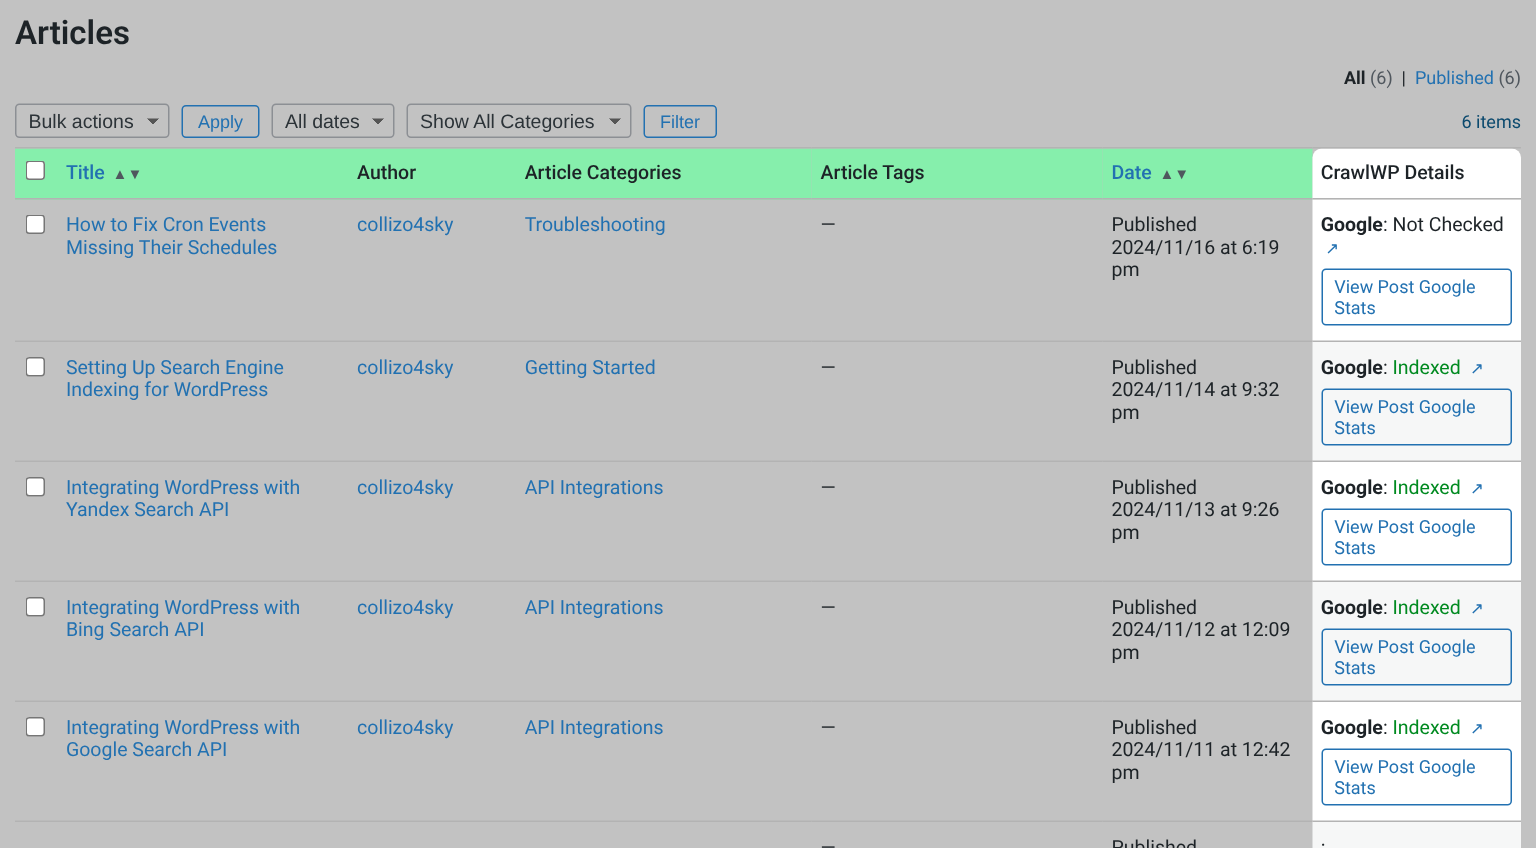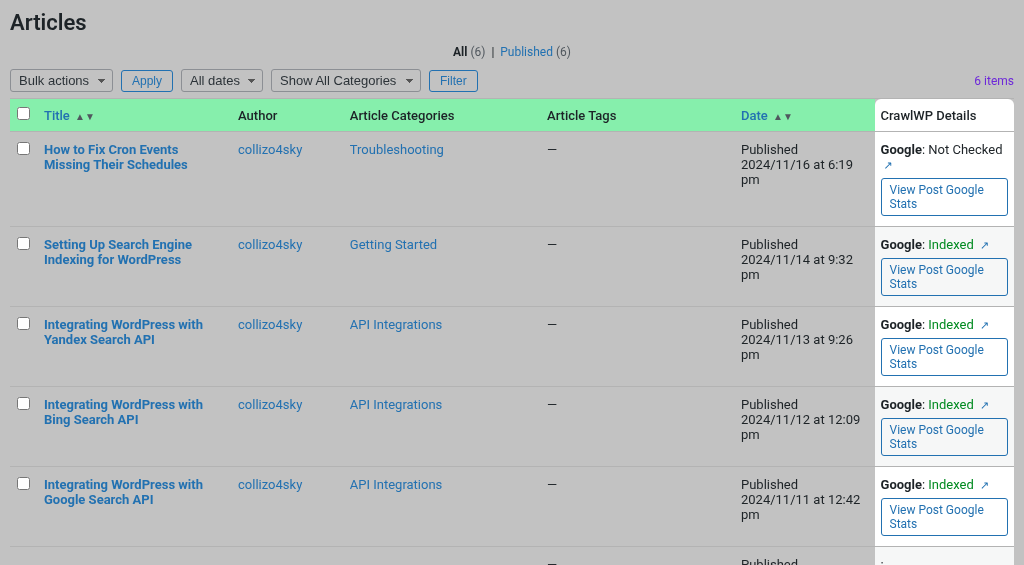--- a/index.html
+++ b/index.html
@@ -10,59 +10,59 @@
     font-size: 13px;
     padding: 10px;
     width: 1024px;
   }
   .header-row { display: flex; align-items: flex-end; gap: 26px; margin-bottom: 10px; }
   h1 { font-size: 22px; font-weight: 600; color: #1d2327; }
   .add-button {
     border: 1px solid #2271b1; color: #2271b1; background: transparent;
     padding: 4px 10px; font-size: 12px; border-radius: 3px; cursor: pointer;
   }
-  .status-row { display: flex; justify-content: flex-end; align-items: center; margin-bottom: 10px; flex-direction: column; }
+  .status-row { display: flex; justify-content: flex-end; align-items: center; margin-bottom: 10px; }
   .status-links { font-size: 12px; }
   .status-links .active { font-weight: bold; }
   .status-links .count { color: #50575e; }
   .search-box { display: flex; gap: 6px; }
   .search-box input[type=text] {
     border: 1px solid #8c8f94; background: #c2c2c2; padding: 3px 6px; width: 120px; border-radius: 3px;
   }
   .btn {
     border: 1px solid #2271b1; color: #2271b1; background: transparent;
     padding: 3px 10px; font-size: 12px; border-radius: 3px; cursor: pointer;
   }
   .filter-row { display: flex; align-items: center; gap: 8px; margin-bottom: 6px; }
   select {
     border: 1px solid #8c8f94; background: #c2c2c2; color: #2c3338;
     padding: 3px 22px 3px 8px; font-size: 13px; border-radius: 3px;
     appearance: none; background-image: linear-gradient(45deg, transparent 50%, #555 50%), linear-gradient(135deg, #555 50%, transparent 50%);
     background-position: right 10px center, right 6px center;
     background-size: 4px 4px, 4px 4px; background-repeat: no-repeat;
   }
-  .items-count { margin-left: auto; font-size: 12px; color: #6d28d9; }
+  .items-count { margin-left: auto; font-size: 12px; color: #0c4a6e; }
   table { width: 100%; border-collapse: collapse; background: #c2c2c2; }
   thead th, tfoot th {
     text-align: left; font-weight: 500; font-size: 13px; padding: 8px 6px;
     border: 1px solid #b3b3b3; border-left: none; border-right: none;
     background: #86efac; color: #1d2327;
   }
   tbody td { padding: 10px 6px; vertical-align: top; font-size: 13px; border-top: 1px solid #b3b3b3; }
   tbody tr { height: 68px; }
   .cb-col { width: 28px; text-align: center; }
   .title-col { width: 195px; }
   .author-col { width: 112px; }
   .cat-col { width: 198px; margin-left: 32px; }
   .tag-col { width: 195px; }
   .date-col { width: 140px; }
   .crawl-col { width: 140px; background: #fff; }
   thead th.crawl-col, tfoot th.crawl-col { background: #fff; border-radius: 6px 6px 0 0; }
   .link { color: #2271b1; }
-  .title-link { color: #2271b1; font-weight: 700; }
+  .title-link { color: #2271b1; font-weight: 400; }
   .sort-icon { display: inline-block; color: #50575e; font-size: 10px; margin-left: 2px; }
   .crawl-cell { background: #fff; }
   tbody tr:nth-child(odd) .crawl-cell { background: #fff; }
   tbody tr:nth-child(even) .crawl-cell { background: #f6f7f7; }
   .crawl-label { color: #1d2327; font-weight: 700; }
   .indexed { color: #008a20; }
   .not-checked { color: #1d2327; font-weight: normal; }
   .ext-icon { color: #2271b1; font-size: 11px; margin-left: 3px; }
   .stats-btn {
     display: inline-block; margin-top: 6px; border: 1px solid #2271b1;

